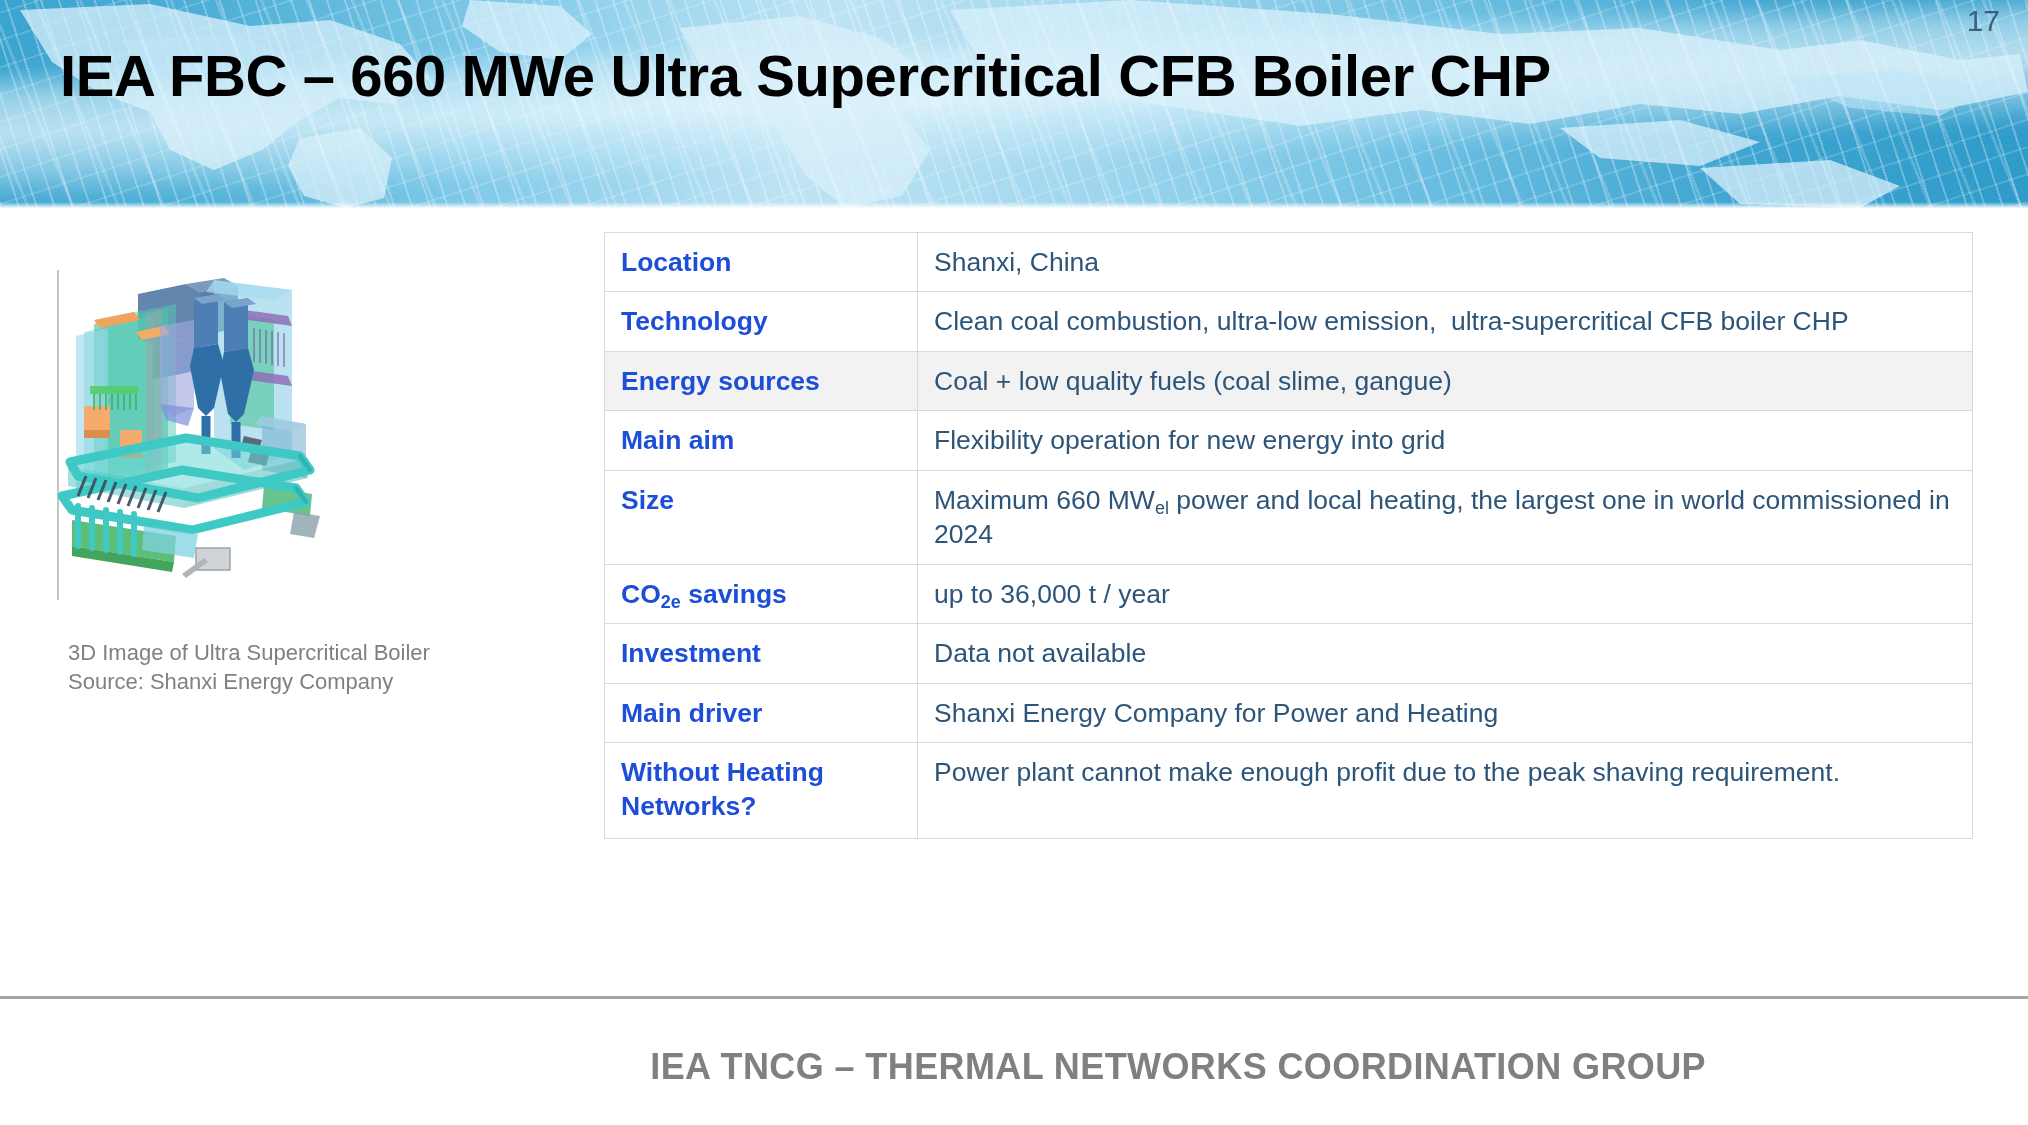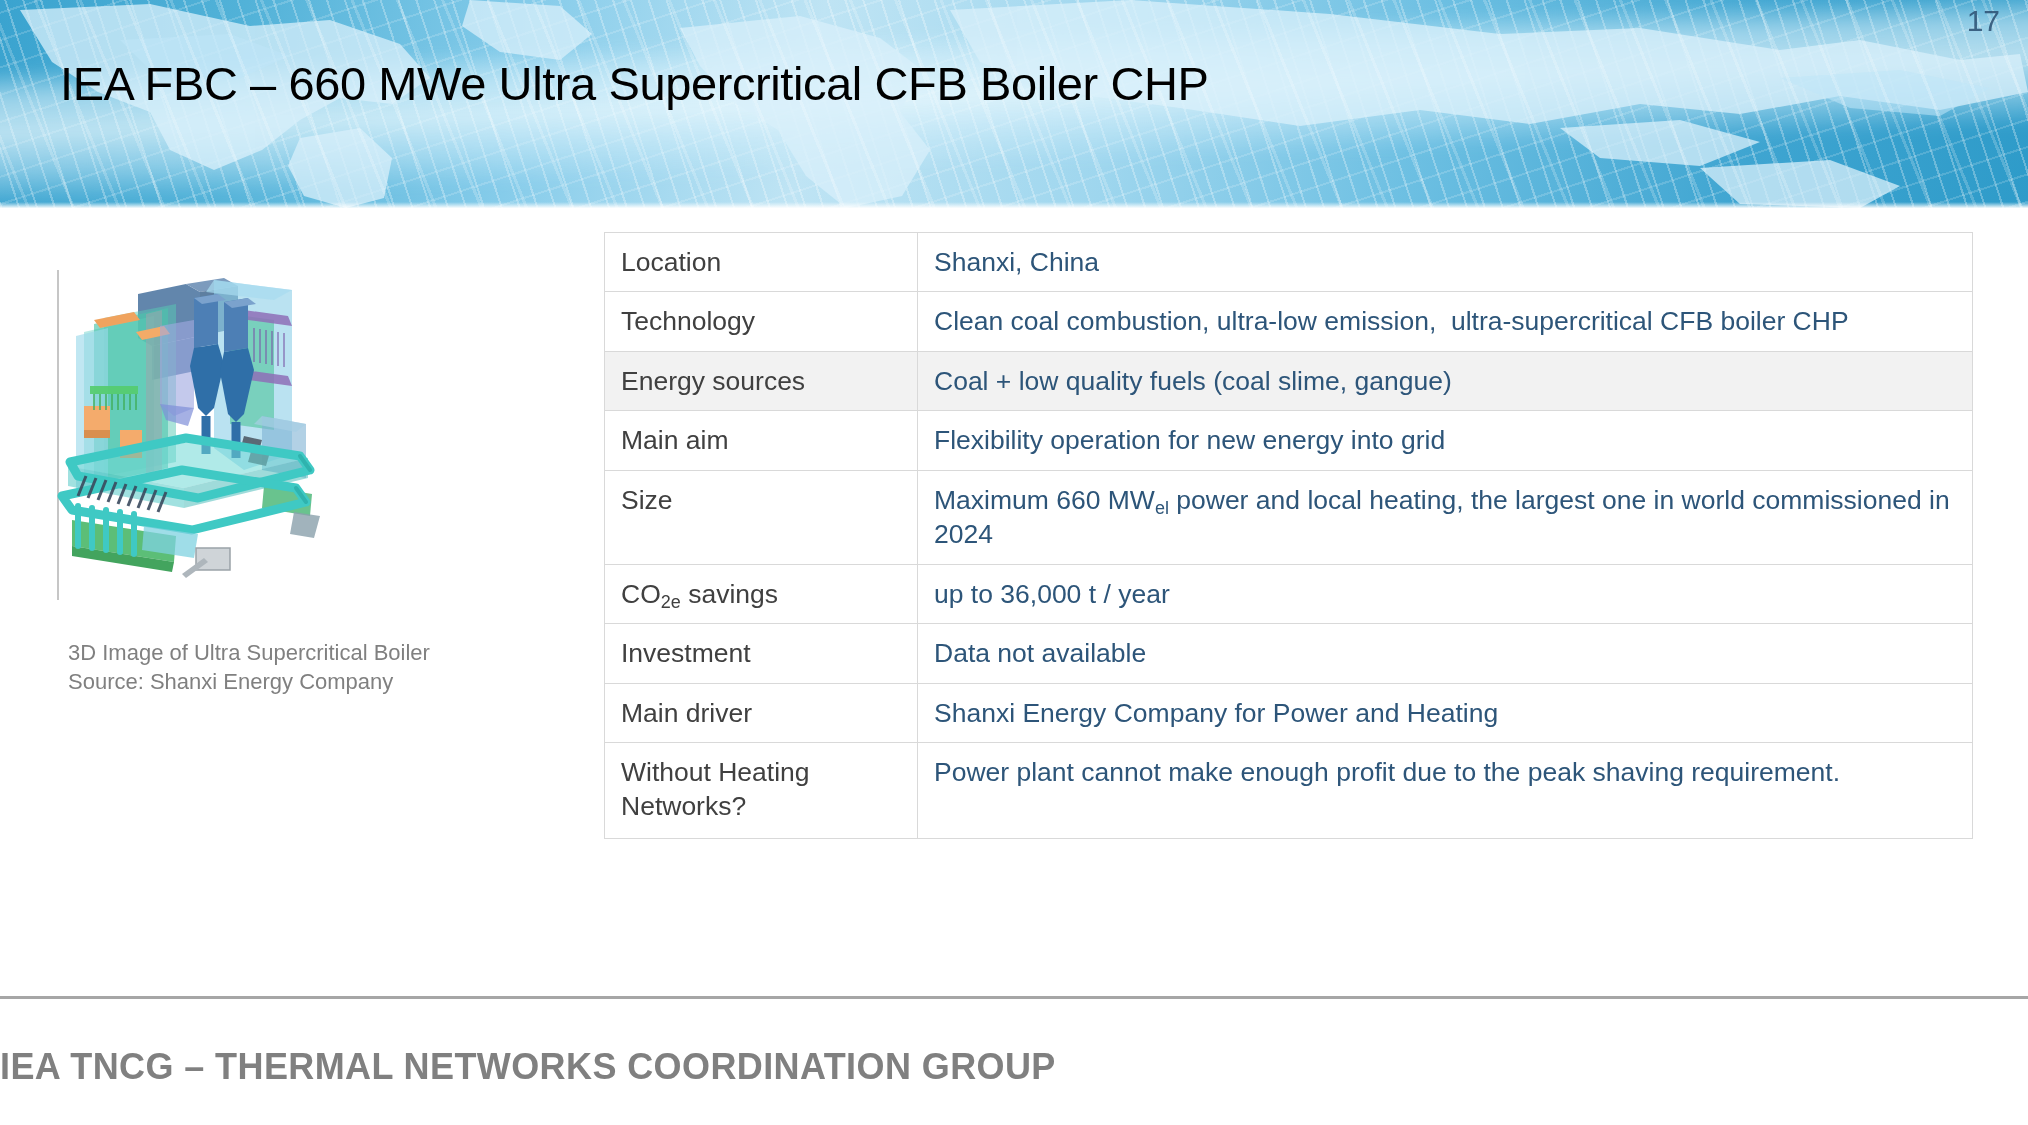--- a/index.html
+++ b/index.html
@@ -81,23 +81,23 @@
         rgba(255,255,255,0.00) 3px,
         rgba(255,255,255,0.00) 42px);
   }
 
   
   .header-map { position: absolute; left: 0; top: 0; width: 2028px; height: 208px; }
 
   .header-title {
     position: absolute;
     left: 60px;
-    top: 60px;
-    font-size: 47px;
-    font-weight: normal;
+    top: 47px;
+    font-size: 58px;
+    font-weight: bold;
     color: #000000;
     letter-spacing: -0.4px;
     white-space: nowrap;
     line-height: 1.0;
   }
 
   .slide-number {
     position: absolute;
     right: 28px;
     top: 4px;
@@ -153,22 +153,22 @@
     border: 1px solid #d9d9d9;
     vertical-align: top;
     padding: 12px 14px 12px 16px;
     font-size: 26.5px;
     line-height: 1.30;
     color: #2d5579;
   }
 
   .spec-table td.k {
     width: 313px;
-    font-weight: normal;
-    color: #404040;
+    font-weight: bold;
+    color: #1d4ed8;
   }
 
   .spec-table td.v {
     color: #2d5579;
     margin-top: 6px;
   }
 
   .spec-table tr.shaded td { background: #f2f2f2; }
 
   .spec-table tr.tall td { height: 88px; }
@@ -181,21 +181,21 @@
     position: absolute;
     left: 0; top: 996px;
     width: 2028px; height: 3px;
     background: #a6a6a6;
   }
 
   .footer-text {
     position: absolute;
     left: 0; top: 1046px;
     width: 1706px;
-    text-align: left;
+    text-align: right;
     font-size: 36px;
     font-weight: bold;
     color: #808080;
     letter-spacing: 0.4px;
   }
 </style>
 </head>
 <body>
 
 <div class="slide">

